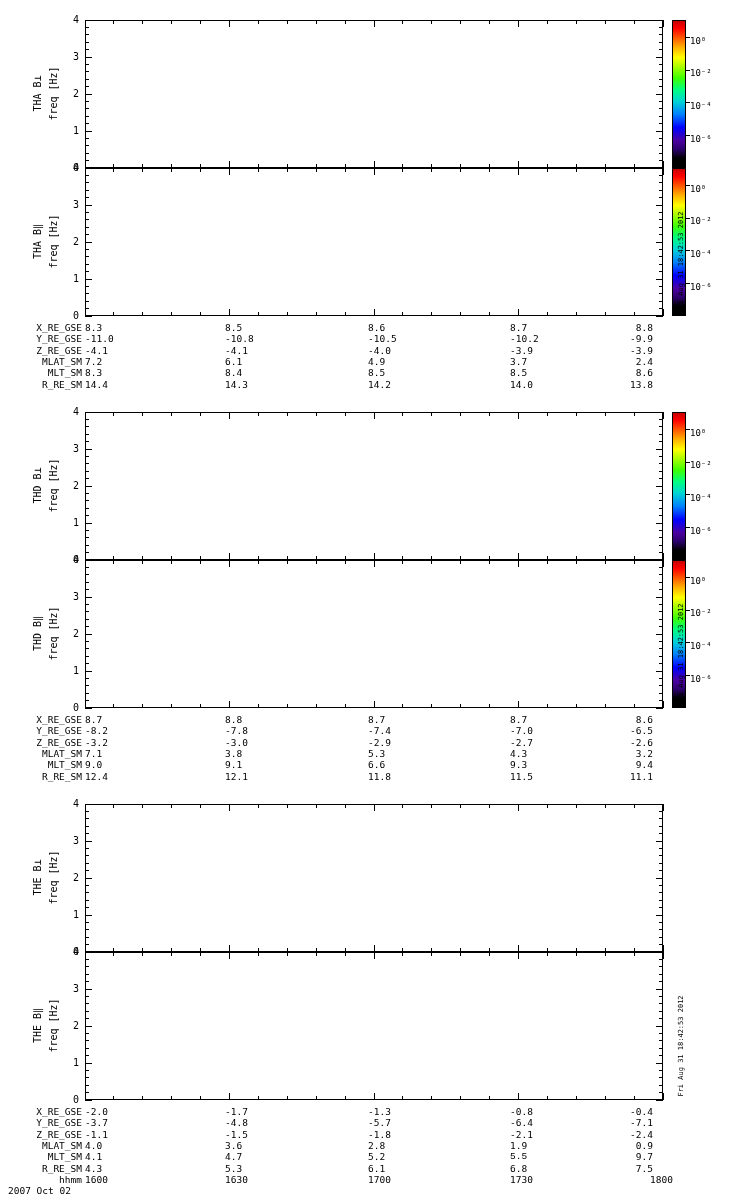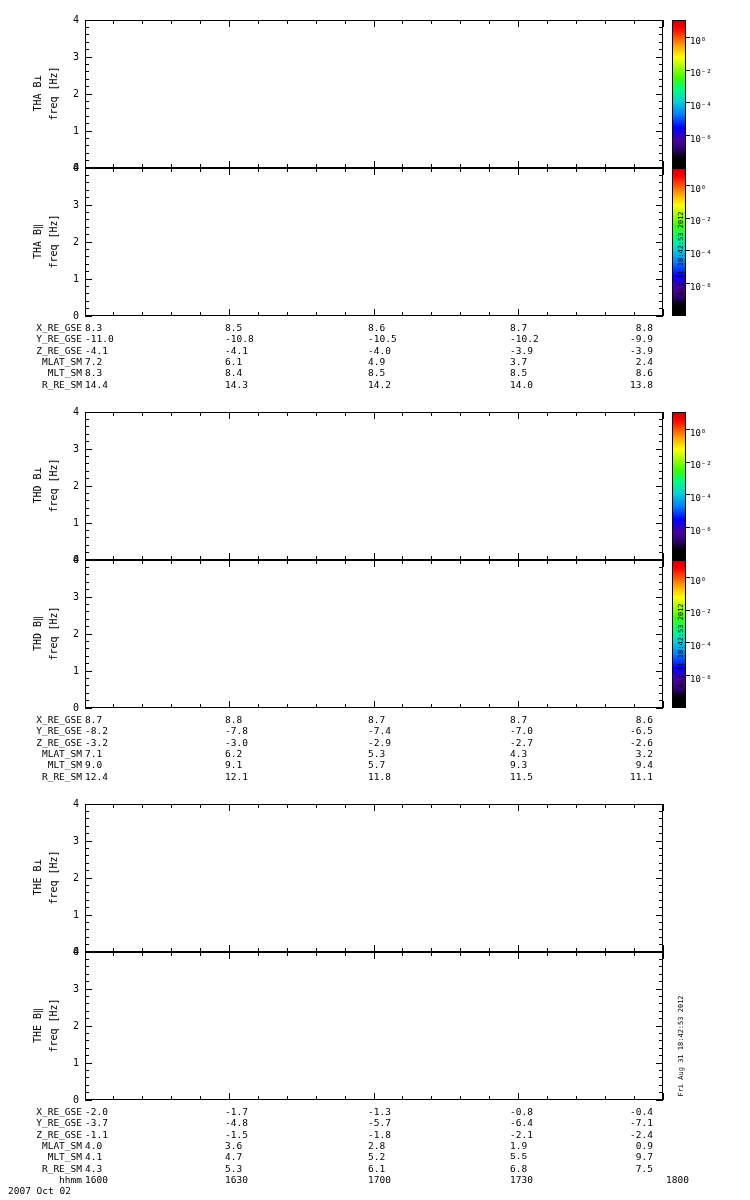--- a/index.html
+++ b/index.html
@@ -688,28 +688,28 @@
     <div class="axcell" style="left: 510px; top: 725.3px; text-align: left;">-7.0</div>
     <div class="axcell" style="left: 608px; top: 725.3px; width: 45px; text-align: right;">-6.5</div>
     <div class="axcell" style="left: 0px; top: 736.6px; width: 82px; text-align: right;">Z_RE_GSE</div>
     <div class="axcell" style="left: 85px; top: 736.6px; text-align: left;">-3.2</div>
     <div class="axcell" style="left: 225px; top: 736.6px; text-align: left;">-3.0</div>
     <div class="axcell" style="left: 368px; top: 736.6px; text-align: left;">-2.9</div>
     <div class="axcell" style="left: 510px; top: 736.6px; text-align: left;">-2.7</div>
     <div class="axcell" style="left: 608px; top: 736.6px; width: 45px; text-align: right;">-2.6</div>
     <div class="axcell" style="left: 0px; top: 747.9px; width: 82px; text-align: right;">MLAT_SM</div>
     <div class="axcell" style="left: 85px; top: 747.9px; text-align: left;">7.1</div>
-    <div class="axcell" style="left: 225px; top: 747.9px; text-align: left;">6.2</div>
+    <div class="axcell" style="left: 225px; top: 747.9px; text-align: left;">3.8</div>
     <div class="axcell" style="left: 368px; top: 747.9px; text-align: left;">5.3</div>
     <div class="axcell" style="left: 510px; top: 747.9px; text-align: left;">4.3</div>
     <div class="axcell" style="left: 608px; top: 747.9px; width: 45px; text-align: right;">3.2</div>
     <div class="axcell" style="left: 0px; top: 759.2px; width: 82px; text-align: right;">MLT_SM</div>
     <div class="axcell" style="left: 85px; top: 759.2px; text-align: left;">9.0</div>
     <div class="axcell" style="left: 225px; top: 759.2px; text-align: left;">9.1</div>
-    <div class="axcell" style="left: 368px; top: 759.2px; text-align: left;">5.7</div>
+    <div class="axcell" style="left: 368px; top: 759.2px; text-align: left;">6.6</div>
     <div class="axcell" style="left: 510px; top: 759.2px; text-align: left;">9.3</div>
     <div class="axcell" style="left: 608px; top: 759.2px; width: 45px; text-align: right;">9.4</div>
     <div class="axcell" style="left: 0px; top: 770.5px; width: 82px; text-align: right;">R_RE_SM</div>
     <div class="axcell" style="left: 85px; top: 770.5px; text-align: left;">12.4</div>
     <div class="axcell" style="left: 225px; top: 770.5px; text-align: left;">12.1</div>
     <div class="axcell" style="left: 368px; top: 770.5px; text-align: left;">11.8</div>
     <div class="axcell" style="left: 510px; top: 770.5px; text-align: left;">11.5</div>
     <div class="axcell" style="left: 608px; top: 770.5px; width: 45px; text-align: right;">11.1</div>
     <div class="axcell" style="left: 0px; top: 1106px; width: 82px; text-align: right;">X_RE_GSE</div>
     <div class="axcell" style="left: 85px; top: 1106px; text-align: left;">-2.0</div>
@@ -745,15 +745,15 @@
     <div class="axcell" style="left: 85px; top: 1162.5px; text-align: left;">4.3</div>
     <div class="axcell" style="left: 225px; top: 1162.5px; text-align: left;">5.3</div>
     <div class="axcell" style="left: 368px; top: 1162.5px; text-align: left;">6.1</div>
     <div class="axcell" style="left: 510px; top: 1162.5px; text-align: left;">6.8</div>
     <div class="axcell" style="left: 608px; top: 1162.5px; width: 45px; text-align: right;">7.5</div>
     <div class="axcell" style="left: 0px; top: 1173.8px; width: 82px; text-align: right;">hhmm</div>
     <div class="axcell" style="left: 85px; top: 1173.8px; text-align: left;">1600</div>
     <div class="axcell" style="left: 225px; top: 1173.8px; text-align: left;">1630</div>
     <div class="axcell" style="left: 368px; top: 1173.8px; text-align: left;">1700</div>
     <div class="axcell" style="left: 510px; top: 1173.8px; text-align: left;">1730</div>
-    <div class="axcell" style="left: 644px; top: 1173.8px; width: 45px; text-align: right;">1800</div>
+    <div class="axcell" style="left: 628px; top: 1173.8px; width: 45px; text-align: right;">1800</div>
     <div class="axcell" style="left: 8px; top: 1185.1px;">2007 Oct 02</div>
   </div>
 
 </body></html>

